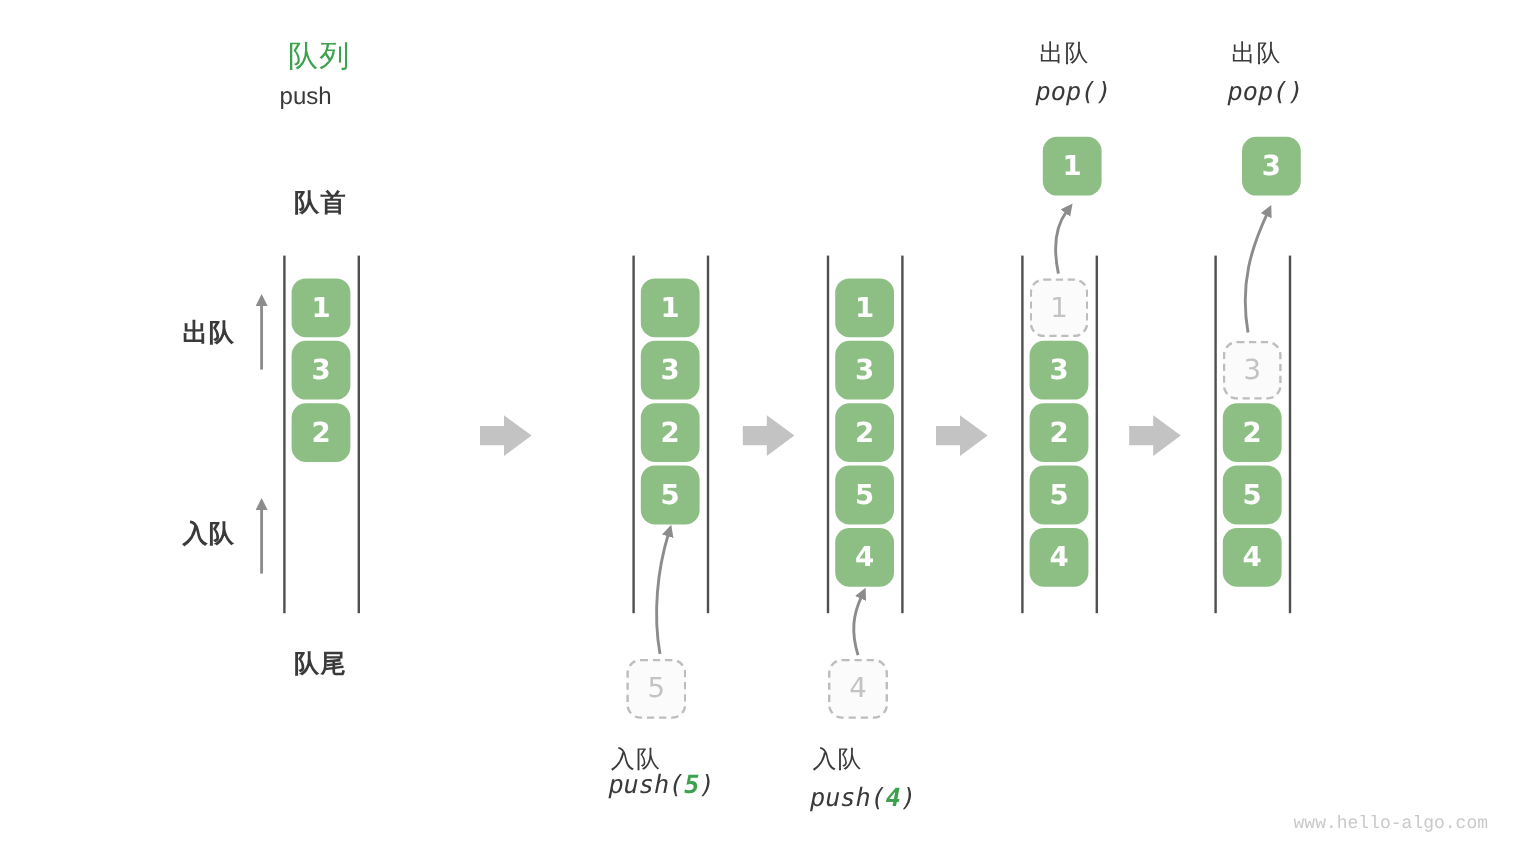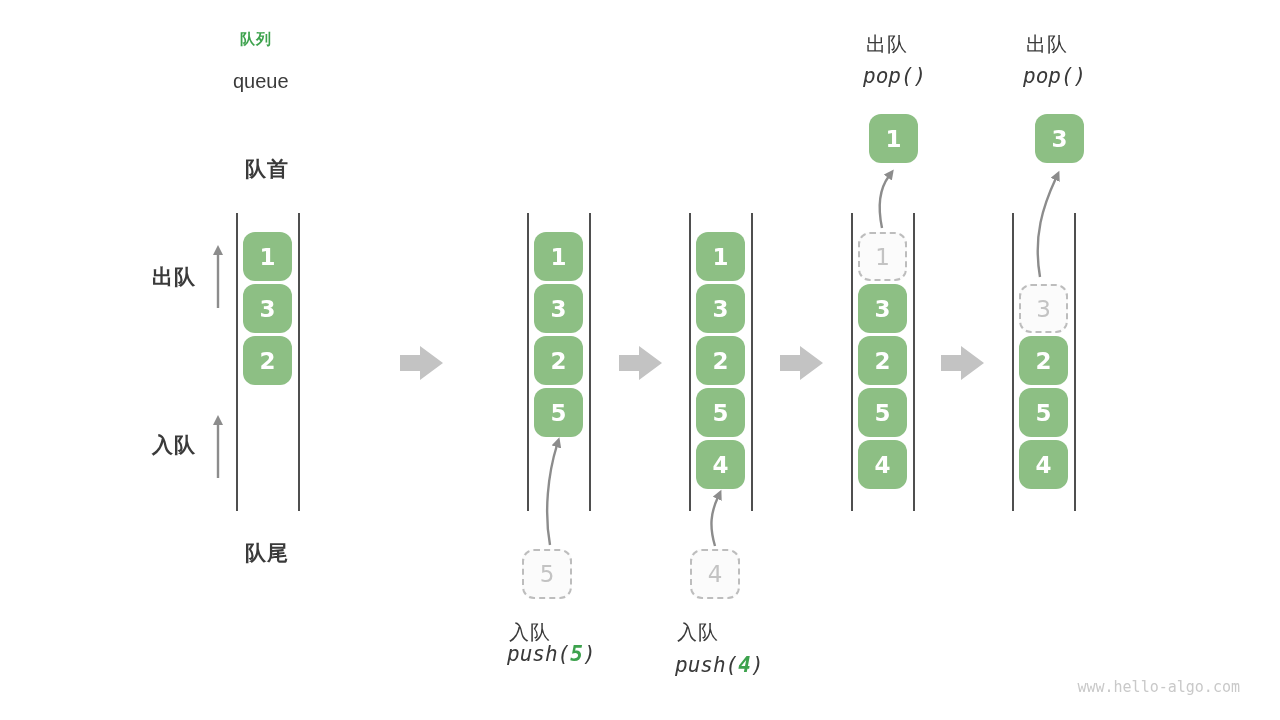--- a/index.html
+++ b/index.html
@@ -5,21 +5,21 @@
   :root{
     --accent-green:#3da24d; --box-green:#8dbf84; --text-dark:#3a3a3a;
     --line:#4f4f4f; --thin-arrow:#8c8c8c; --block-arrow:#c3c3c3;
     --ghost-border:#bdbdbd; --ghost-text:#c3c3c3; --ghost-bg:#fbfbfb;
     --watermark:#c9c9c9;
   }
   html,body{margin:0;padding:0;background:#fff;}
   #canvas{position:relative;width:1280px;height:720px;background:#ffffff;overflow:hidden;
           font-family:"Liberation Sans","DejaVu Sans",sans-serif;color:var(--text-dark);}
   .abs{position:absolute;}
-  .title-zh{font-size:15px;font-weight:700;color:var(--accent-green);letter-spacing:1px;}
+  .title-zh{font-size:25px;font-weight:400;color:var(--accent-green);letter-spacing:1px;}
   .title-en{font-size:20px;color:var(--text-dark);}
   .side-label{font-size:21px;font-weight:700;color:var(--text-dark);letter-spacing:1px;text-align:right;}
   .op-label{font-size:20px;font-weight:400;color:var(--text-dark);letter-spacing:1px;}
   .code{font-family:"DejaVu Sans Mono","Liberation Mono",monospace;font-size:21px;color:var(--text-dark);font-style:italic;}
   .code .arg{color:var(--accent-green);font-weight:700;}
   .vline{width:2px;height:298px;top:213px;background:var(--line);}
   .cell{width:49px;height:49px;border-radius:12px;background:var(--box-green);
         display:flex;align-items:center;justify-content:center;
         color:#ffffff;font-size:23px;font-weight:700;font-family:"DejaVu Sans",sans-serif;}
   .ghost{background:var(--ghost-bg);border:2px dashed var(--ghost-border);
@@ -31,21 +31,21 @@
   .block-arrow{fill:var(--block-arrow);}
   .watermark{font-family:"DejaVu Sans Mono","Liberation Mono",monospace;
              font-size:15px;color:var(--watermark);}
 </style>
 </head>
 <body>
 
 <div id="canvas">
 
   <div class="abs title-zh" style="left:240px;top:30px;">队列</div>
-  <div class="abs title-en" style="left:233px;top:70px;">queue</div>
+  <div class="abs title-en" style="left:233px;top:70px;">push</div>
 
   <div class="abs side-label" style="left:245px;top:155px;">队首</div>
   <div class="abs side-label" style="left:245px;top:539px;">队尾</div>
   <div class="abs side-label" style="left:152px;top:263px;">出队</div>
   <div class="abs side-label" style="left:152px;top:431px;">入队</div>
 
   <div class="abs vline" style="left:236px;"></div>
   <div class="abs vline" style="left:298px;"></div>
   <div class="abs vline" style="left:527px;"></div>
   <div class="abs vline" style="left:589px;"></div>
@@ -109,14 +109,14 @@
     <path class="thin" d="M550,545 C544,512 548,474 557,445" marker-end="url(#ah)"></path>
     <path class="thin" d="M715,546 C709,526 711,512 718,497" marker-end="url(#ah)"></path>
     <path class="thin" d="M882,228 C877,204 880,188 889,176" marker-end="url(#ah)"></path>
     <path class="thin" d="M1040,277 C1033,236 1043,206 1056,178" marker-end="url(#ah)"></path>
     <path class="block-arrow" d="M400,355 h20 v-9 l23,17 l-23,17 v-9 h-20 z"></path>
     <path class="block-arrow" d="M619,355 h20 v-9 l23,17 l-23,17 v-9 h-20 z"></path>
     <path class="block-arrow" d="M780,355 h20 v-9 l23,17 l-23,17 v-9 h-20 z"></path>
     <path class="block-arrow" d="M941,355 h20 v-9 l23,17 l-23,17 v-9 h-20 z"></path>
   </svg>
 
-  <div class="abs watermark" style="right:40px;top:678px;">www.hello-algo.com</div>
+  <div class="abs watermark" style="right:40px;top:678px;font-family:Liberation Mono, monospace;">www.hello-algo.com</div>
 </div>
 
 </body></html>

